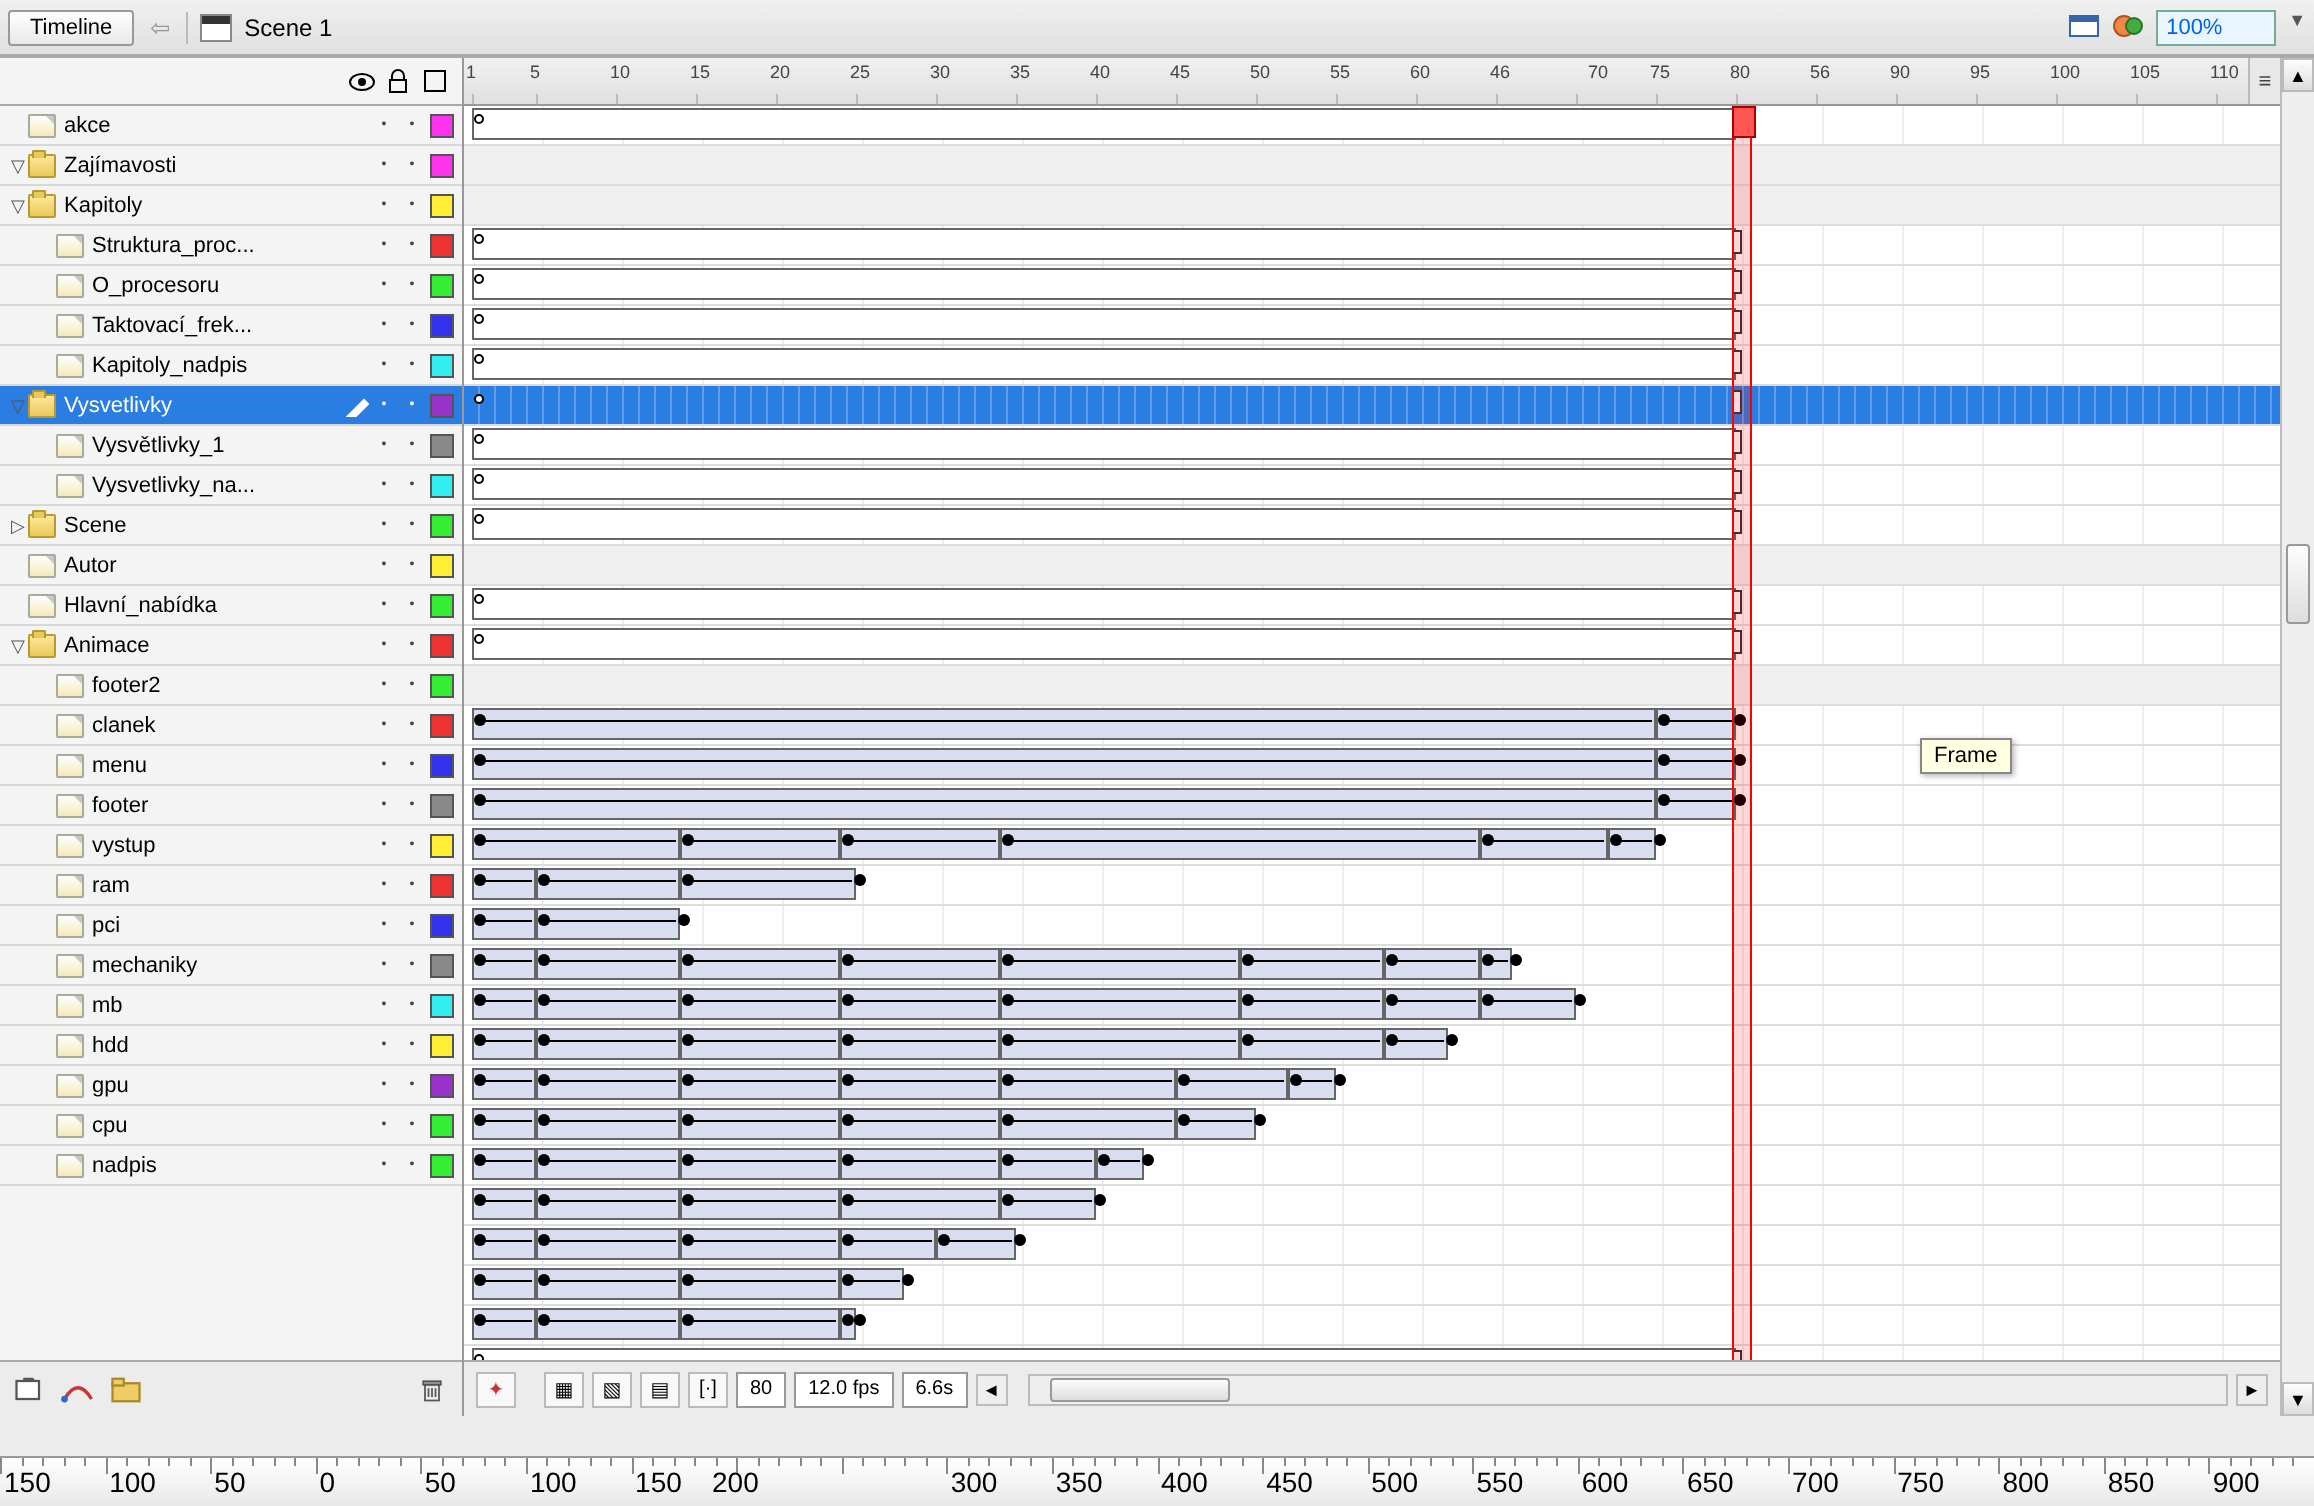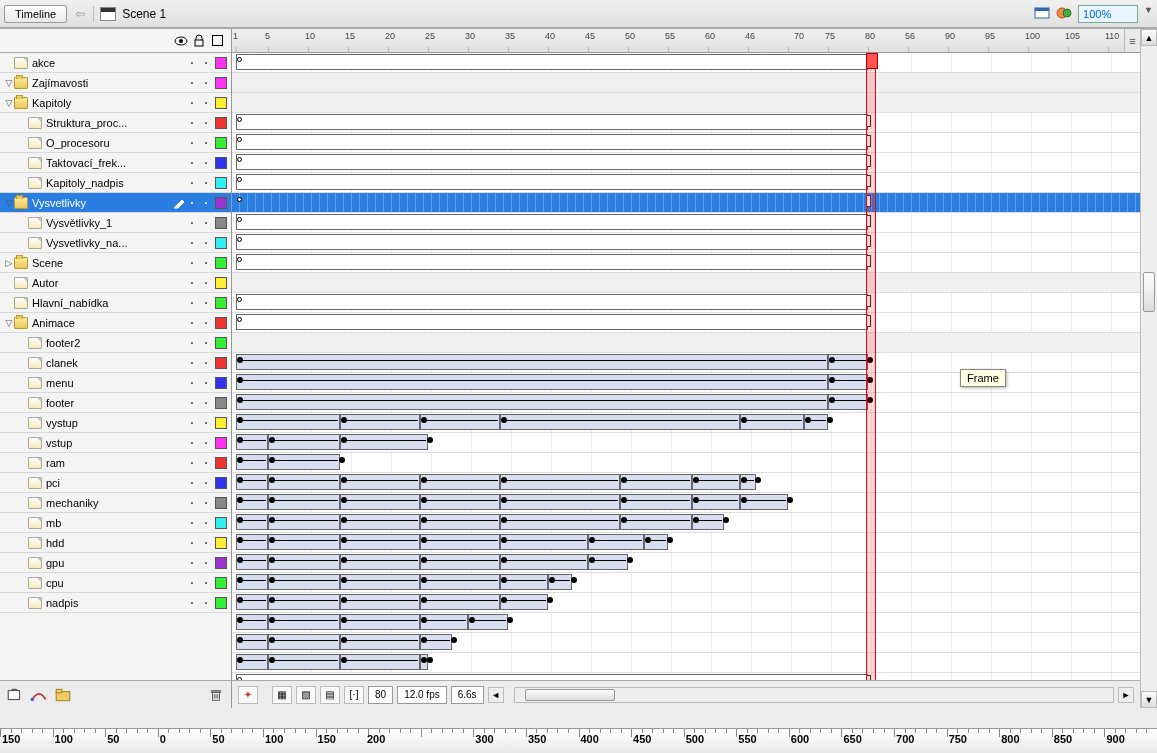--- a/index.html
+++ b/index.html
@@ -78,21 +78,21 @@
 .side-scroll { width:17px; background:#eee; border-left:1px solid #bbb; display:flex; flex-direction:column; }
 .sc-arrow { height:17px; border:1px solid #bbb; background:linear-gradient(#fdfdfd,#ddd); display:flex; align-items:center; justify-content:center; font-size:9px; }
 .sc-track { flex:1; background:#eee; position:relative; }
 .sc-thumb { position:absolute; top:35%; left:2px; right:2px; height:40px; background:linear-gradient(#fdfdfd,#ddd); border:1px solid #999; border-radius:2px; }
 
 .tooltip { position:absolute; background:#ffffe1; border:1px solid #888; padding:2px 6px; font-size:11px; box-shadow:1px 1px 3px rgba(0,0,0,0.3); z-index:20; }
 
 
 .bottom-ruler { height:25px; background: linear-gradient(#fff,#e8e8e8); border-top:1px solid #999; position:relative; font-size:9px; overflow:hidden; }
 .br-tick { position:absolute; top:0; bottom:0; border-left:1px solid #888; }
-.br-lbl { position:absolute; top:4px; font-size:11px;font-weight:bold; }
+.br-lbl { position:absolute; top:4px; font-size:14px; }
 
 .opts-icon { width:16px; height:24px; border-left:1px solid #bbb; display:flex; align-items:center; justify-content:center; font-size:11px; background:#e8e8e8; position:absolute; right:0; top:0; }
 </style>
 </head>
 <body>
 
 <div class="toolbar">
   <div class="toolbar-left">
     <button class="tab-btn">Timeline</button>
     <span class="nav-arrow">⇦</span>
@@ -333,31 +333,20 @@
           <div class="layer-row">
             <span class="caret-tree"></span>
             <span class="indent"></span>
             <span class="layer-icon page-icon"></span>
             <span class="layer-name">vystup</span>
             <span class="dots">
               <span class="dot">•</span>
               <span class="dot">•</span>
             </span>
             <span class="color-swatch" style="background:#ffee33"></span>
-          </div>
-          <div class="layer-row">
-            <span class="caret-tree"></span>
-            <span class="indent"></span>
-            <span class="layer-icon page-icon"></span>
-            <span class="layer-name">vstup</span>
-            <span class="dots">
-              <span class="dot">•</span>
-              <span class="dot">•</span>
-            </span>
-            <span class="color-swatch" style="background:#ff33ee"></span>
           </div>
           <div class="layer-row">
             <span class="caret-tree"></span>
             <span class="indent"></span>
             <span class="layer-icon page-icon"></span>
             <span class="layer-name">ram</span>
             <span class="dots">
               <span class="dot">•</span>
               <span class="dot">•</span>
             </span>
@@ -911,21 +900,21 @@
     <div class="br-lbl" style="left: 107.182px;">50</div>
     <div class="br-tick" style="left: 157.773px; height: 8px; top: 0px;"></div>
     <div class="br-lbl" style="left: 159.773px;">0</div>
     <div class="br-tick" style="left: 210.364px; height: 8px; top: 0px;"></div>
     <div class="br-lbl" style="left: 212.364px;">50</div>
     <div class="br-tick" style="left: 262.955px; height: 8px; top: 0px;"></div>
     <div class="br-lbl" style="left: 264.955px;">100</div>
     <div class="br-tick" style="left: 315.545px; height: 8px; top: 0px;"></div>
     <div class="br-lbl" style="left: 317.545px;">150</div>
     <div class="br-tick" style="left: 368.136px; height: 8px; top: 0px;"></div>
-    <div class="br-lbl" style="left: 367px;">200</div>
+    <div class="br-lbl" style="left: 356px;">200</div>
     <div class="br-tick" style="left: 420.727px; height: 8px; top: 0px;"></div>
     <div class="br-lbl" style="left: 401px; margin-top: 18px;">250</div>
     <div class="br-tick" style="left: 473.318px; height: 8px; top: 0px;"></div>
     <div class="br-lbl" style="left: 475.318px;">300</div>
     <div class="br-tick" style="left: 525.909px; height: 8px; top: 0px;"></div>
     <div class="br-lbl" style="left: 527.909px;">350</div>
     <div class="br-tick" style="left: 578.5px; height: 8px; top: 0px;"></div>
     <div class="br-lbl" style="left: 580.5px;">400</div>
     <div class="br-tick" style="left: 631.091px; height: 8px; top: 0px;"></div>
     <div class="br-lbl" style="left: 633.091px;">450</div>

